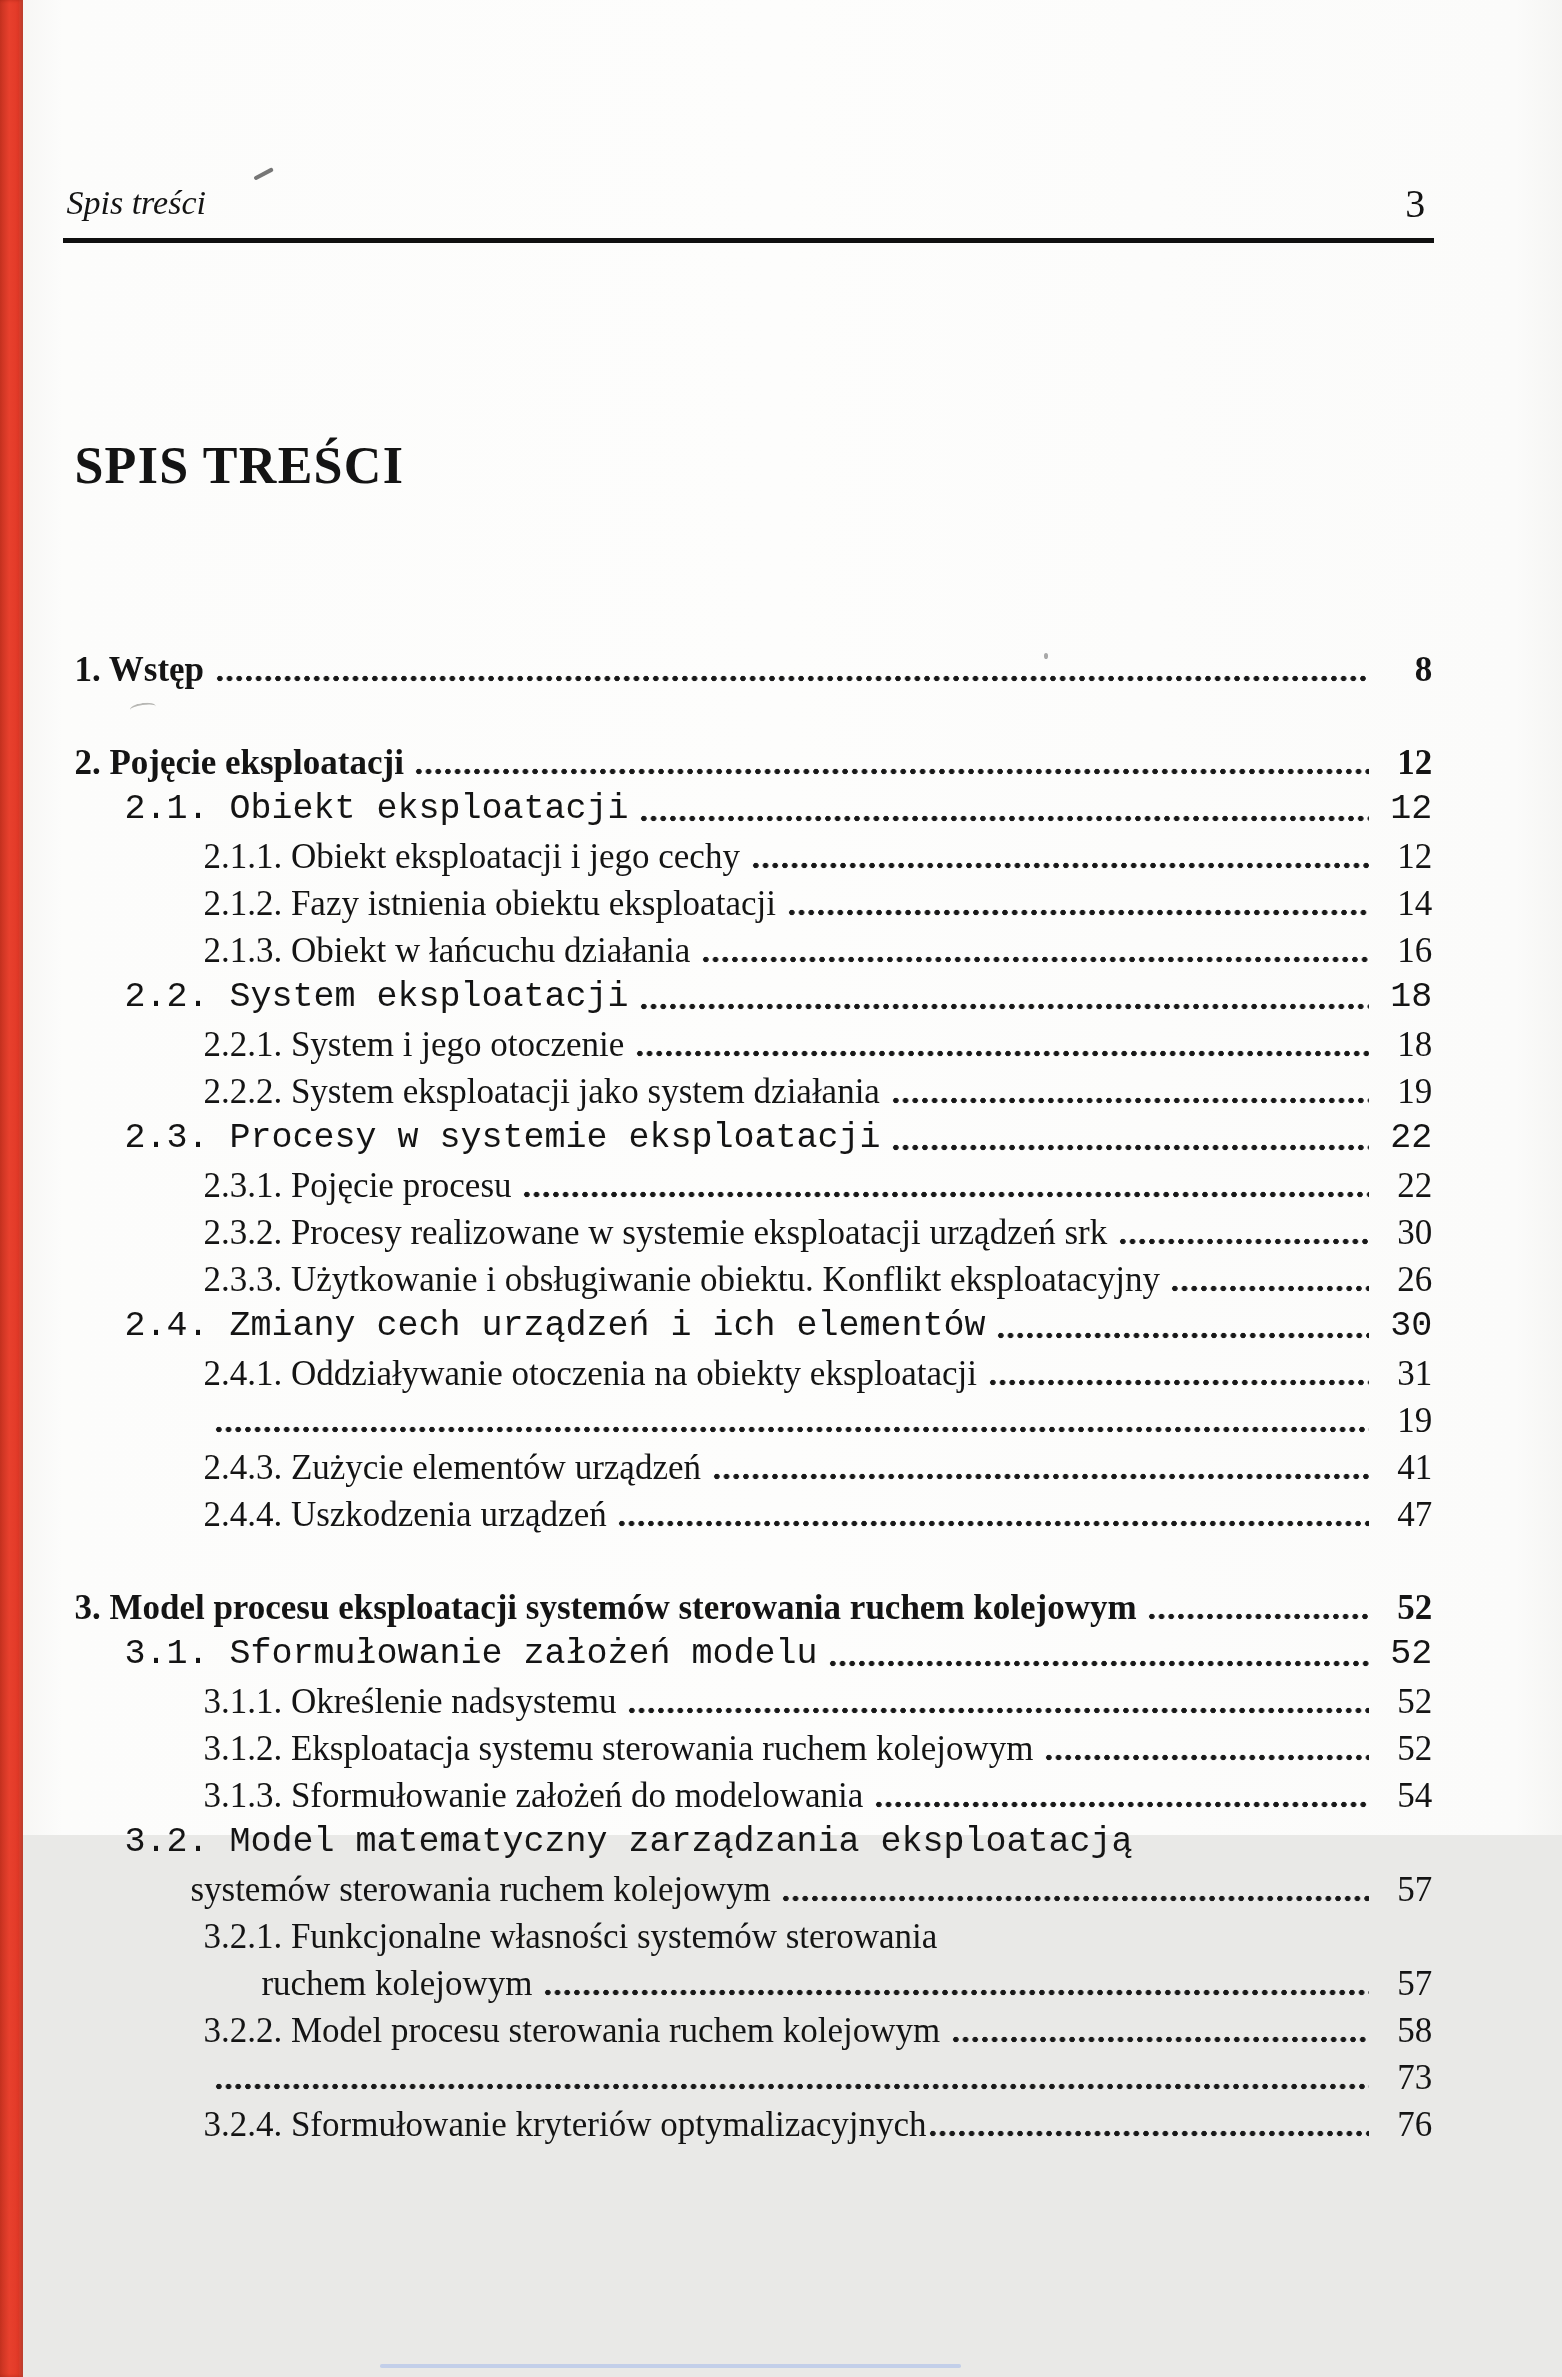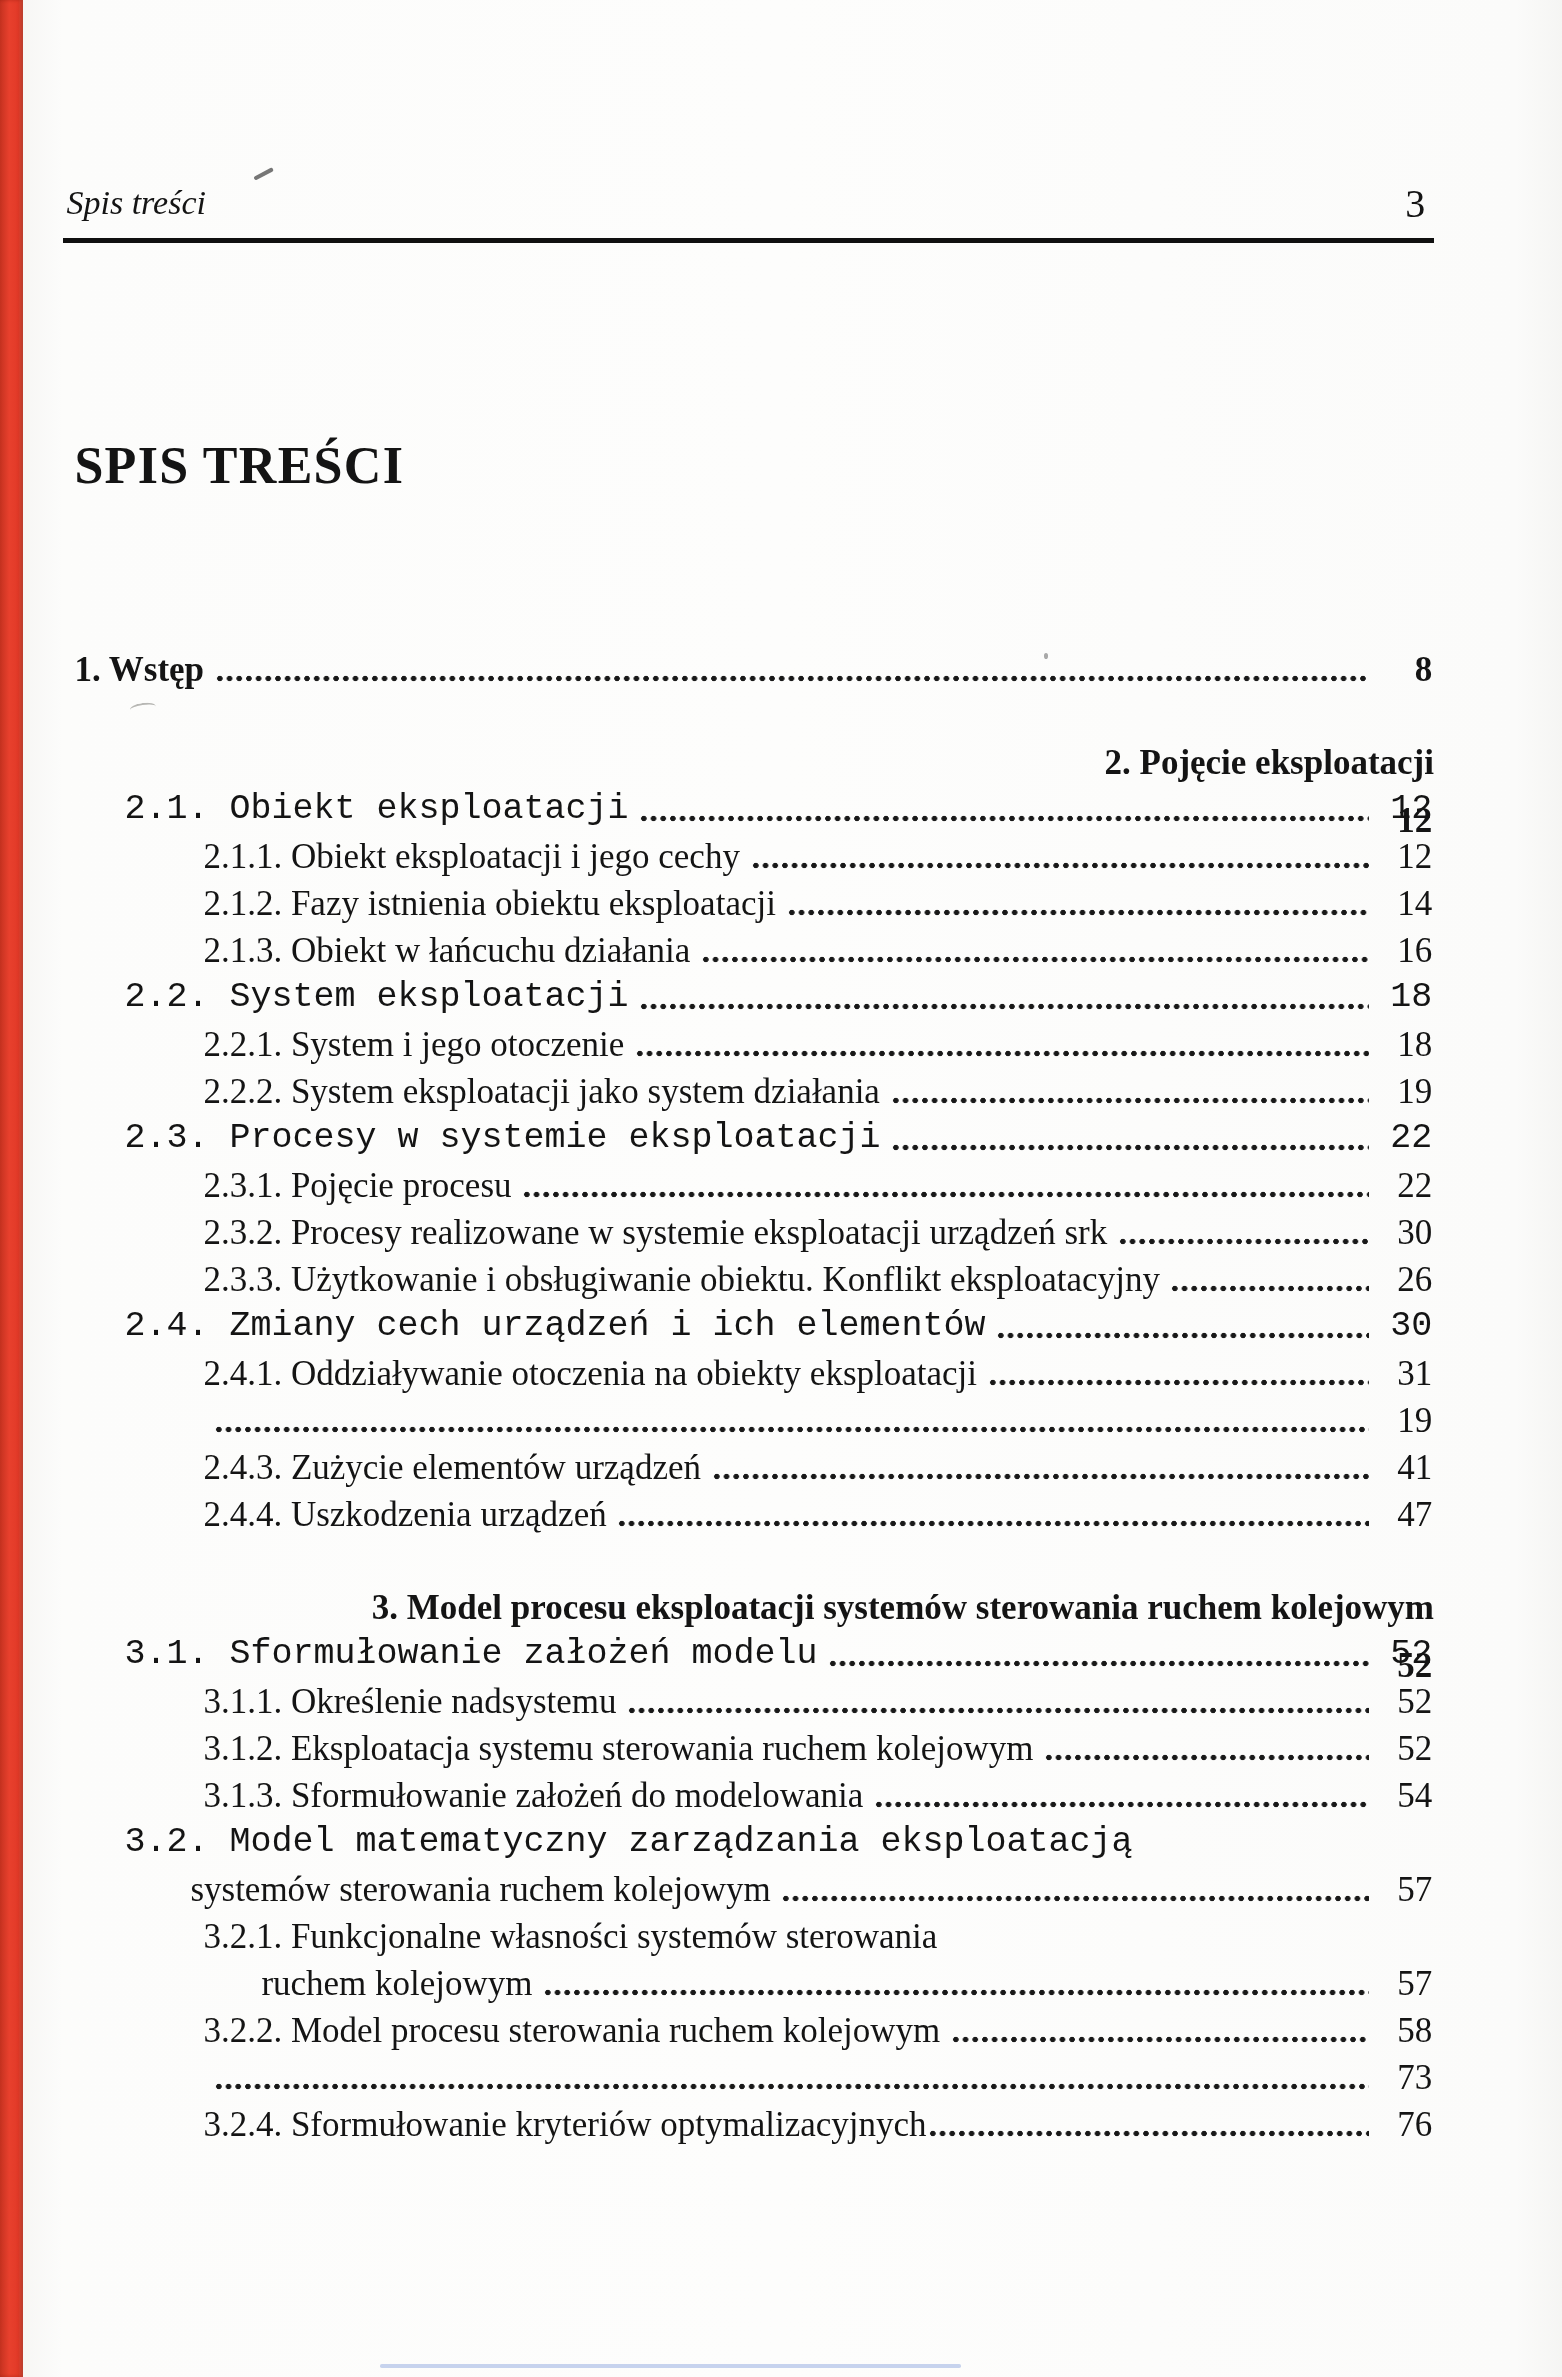--- a/index.html
+++ b/index.html
@@ -3,21 +3,21 @@
 <meta charset="utf-8">
 <style>
   html, body { margin:0; padding:0; }
   body {
     width:1563px; height:2377px; overflow:hidden;
     background:#e9e9e7;
     font-family:"Liberation Serif","DejaVu Serif",serif;
     color:#141414;
   }
   .page {
-    position:relative; width:1563px; height:2377px;
+    position:relative; width:1563px; height:1835px;
     background:linear-gradient(90deg,#f4f3f1 0px,#fcfcfb 62px,#fdfdfc 50%,#fbfbfa 97%,#f5f5f3 100%);
   }
   
   .edge-bar {
     position:absolute; left:0; top:0; width:23px; height:2377px;
     background:linear-gradient(90deg,#c53220 0%,#e8402d 40%,#e23a28 80%,#ef604b 100%);
     box-shadow:inset -2.6px 0 3.5px rgba(120,20,10,.45);
   }
   .content { position:absolute; left:63px; top:0; width:1371px; }
 
@@ -42,21 +42,21 @@
   }
   .row .lbl { flex:0 0 auto; }
   .row .dots {
     flex:1 1 auto; align-self:flex-end;
     height:7px; margin:0 7px 11.4px 10.6px;
     background-image:radial-gradient(circle, #181818 2.4px, rgba(0,0,0,0) 3.1px);
     background-size:9.7px 7px; background-repeat:repeat-x; background-position:left center;
   }
   .row .pg { flex:0 0 auto; min-width:56px; text-align:right; padding-right:1.8px; }
   .bold { font-weight:bold; }
-  .gap { margin-top:46px;flex-direction:column; }
+  .gap { margin-top:46px; }
   .lvl-2 { padding-left:50px;font-family:Liberation Mono, monospace; }
   .lvl-3 { padding-left:129px; }
   .lvl-cont2 { padding-left:116px;align-items:flex-end; }
   .lvl-cont3 { padding-left:187px; }
   .tight .dots { margin-left:1.8px; }
 
   
   .speck-dash {
     position:absolute; left:253px; top:172px; width:21px; height:3.5px;
     background:#4a4a4a; transform:rotate(-28deg); border-radius:1.8px; opacity:.75;

